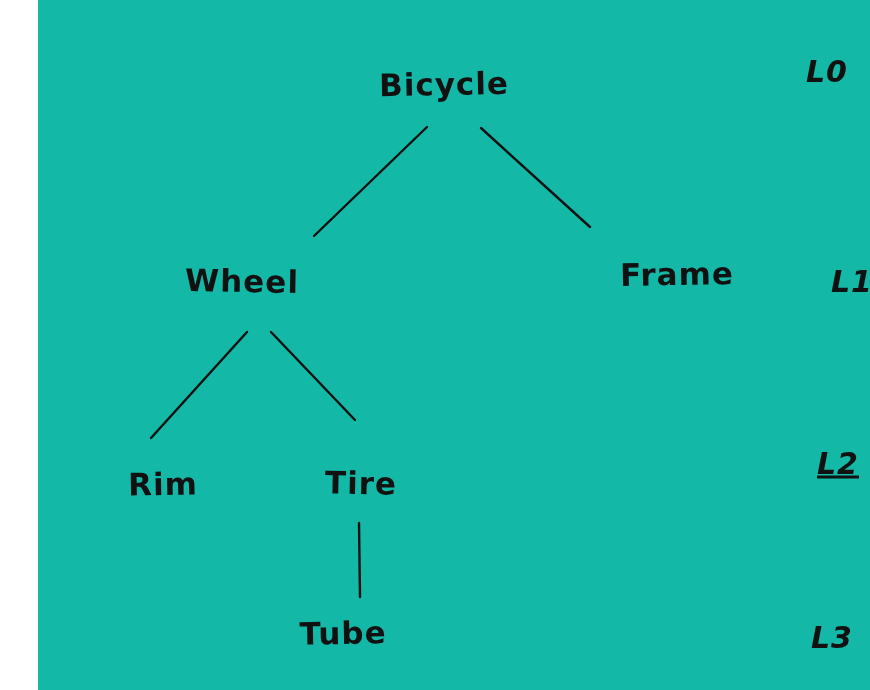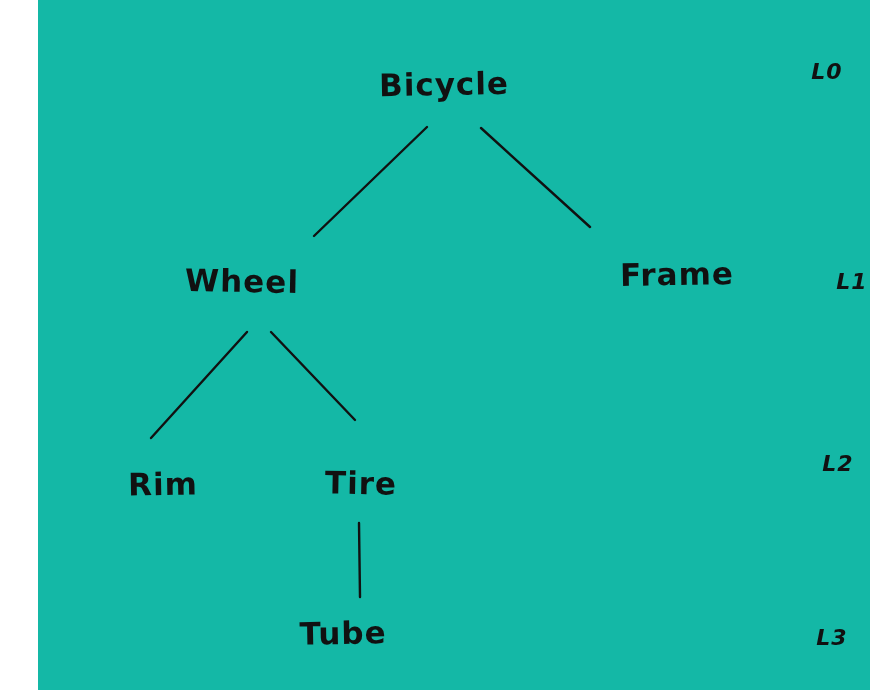--- a/index.html
+++ b/index.html
@@ -34,35 +34,35 @@
     color: #111111;
     font-weight: bold;
     white-space: nowrap;
     user-select: none;
   }
   .node-label {
     font-size: 31px;
     letter-spacing: 1px;
   }
   .level-label {
-    font-size: 22px;
+    font-size: 30px;
     font-style: italic;
     letter-spacing: 1px;
   }
   
   .pos-bicycle { left: 406px; top: 84px;  transform: translate(-50%,-50%) rotate(-1deg); }
   .pos-wheel   { left: 204px; top: 281px; transform: translate(-50%,-50%) rotate(1deg); }
   .pos-frame   { left: 639px; top: 274px; transform: translate(-50%,-50%) rotate(-1deg); }
   .pos-rim     { left: 125px; top: 484px; transform: translate(-50%,-50%) rotate(-1deg); }
   .pos-tire    { left: 323px; top: 483px; transform: translate(-50%,-50%) rotate(1deg); }
   .pos-tube    { left: 305px; top: 633px; transform: translate(-50%,-50%) rotate(-1deg); }
   
   .pos-l0 { left: 789px; top: 71px; }
   .pos-l1 { left: 814px; top: 281px; }
-  .pos-l2 { left: 800px; top: 463px; }
+  .pos-l2 { left: 800px; top: 463px; text-decoration: underline; }
   .pos-l3 { left: 794px; top: 637px; }
 </style>
 </head>
 <body>
 
 <div class="canvas">
 
   <svg class="edges-svg" viewBox="0 0 870 690" xmlns="http://www.w3.org/2000/svg">
     <line x1="389" y1="127" x2="276" y2="236"></line>
     <line x1="443" y1="128" x2="552" y2="227"></line>

